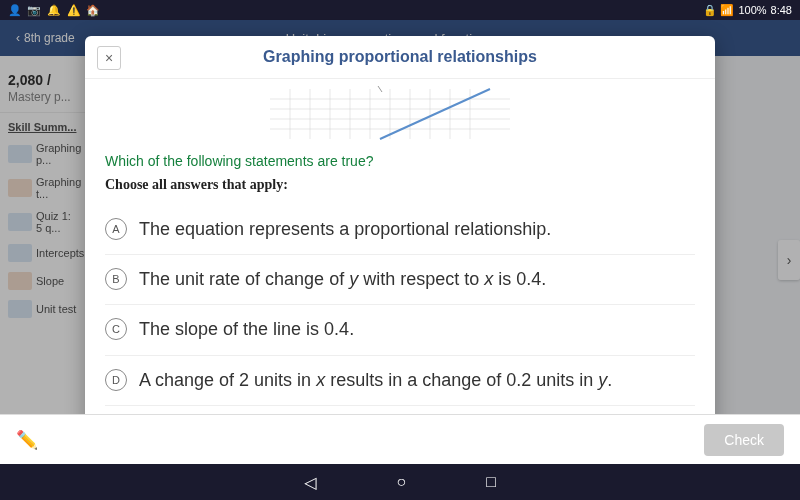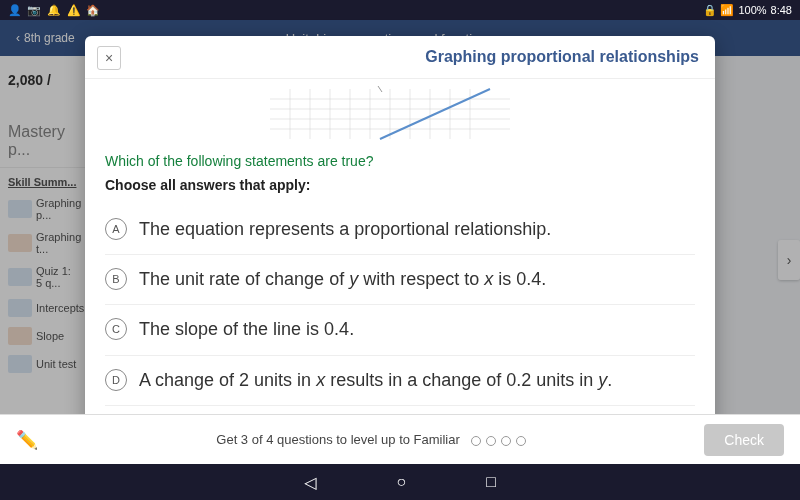--- a/index.html
+++ b/index.html
@@ -58,21 +58,21 @@
       position: absolute;
       top: 36px;
       left: 0;
       width: 88px;
       height: 454px;
       background: white;
       border-right: 1px solid #ddd;
       padding: 8px 0;
     }
     .sidebar-stat { font-size: 14px; font-weight: bold; color: #333; padding: 8px 8px 2px; }
-    .sidebar-label { font-size: 16px; color: #888; padding: 0 8px 8px; border-bottom: 1px solid #eee; margin-top: 33px; }
+    .sidebar-label { font-size: 12px; color: #888; padding: 0 8px 8px; border-bottom: 1px solid #eee; }
     .sidebar-section { font-size: 11px; font-weight: bold; color: #555; padding: 8px 8px 4px; text-decoration: underline; }
     .sidebar-nav-item {
       padding: 5px 8px;
       font-size: 11px;
       color: #555;
       cursor: pointer;
       display: flex;
       align-items: center;
       gap: 4px;
     }
@@ -163,21 +163,21 @@
       background: white;
       display: flex;
       align-items: center;
       justify-content: center;
       cursor: pointer;
       font-size: 14px;
       color: #666;
     }
     .modal-title {
       flex: 1;
-      text-align: right;
+      text-align: center;
       font-size: 16px;
       font-weight: bold;
       color: #3a5a8f;
     }
 
     .modal-body {
       flex: 1;
       overflow-y: auto;
       padding: 0 20px 10px;
     }
@@ -201,20 +201,21 @@
       font-size: 14px;
       color: #15803d;
       margin-bottom: 8px;
       margin-top: 4px;
     }
     .instruction-text {
       font-size: 14px;
       font-weight: bold;
       color: #222;
       margin-bottom: 12px;
+      font-family: Liberation Serif, serif;
     }
 
     
     .answer-choice {
       display: flex;
       align-items: flex-start;
       padding: 12px 0;
       border-bottom: 1px solid #eee;
       gap: 12px;
       cursor: pointer;
@@ -470,29 +471,20 @@
         <span>Stuck?</span>
         <a class="stuck-link">Watch a video or use a hint.</a>
       </div>
       <div class="report-link">Report a problem</div>
     </div>
   </div>
 </div>
 
 <div class="bottom-bar" style="bottom: 36px;">
   <span class="bottom-icon">✏️</span>
-  <span class="bottom-progress-text">
-    <span>Get 3 of 4 questions to level up to Familiar</span>
-    <span class="progress-dots">
-      <span class="dot"></span>
-      <span class="dot"></span>
-      <span class="dot"></span>
-      <span class="dot"></span>
-    </span>
-  </span>
   <button class="check-btn">Check</button>
 </div>
 
 <div class="phone-nav" style="bottom: 0px; top: auto;">
   <span class="phone-nav-btn">◁</span>
   <span class="phone-nav-btn">○</span>
   <span class="phone-nav-btn">□</span>
 </div>
 
 </body></html>

